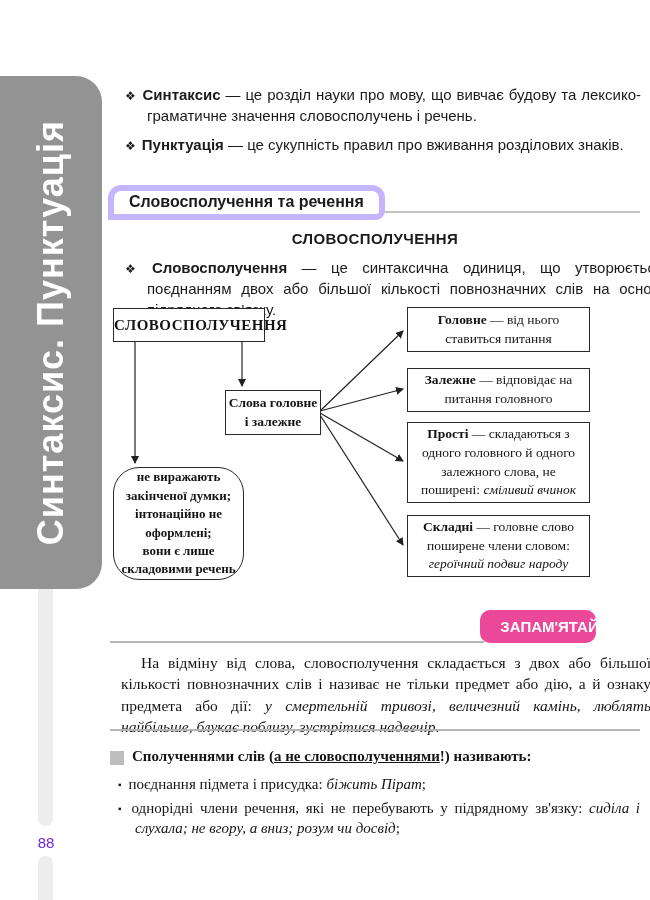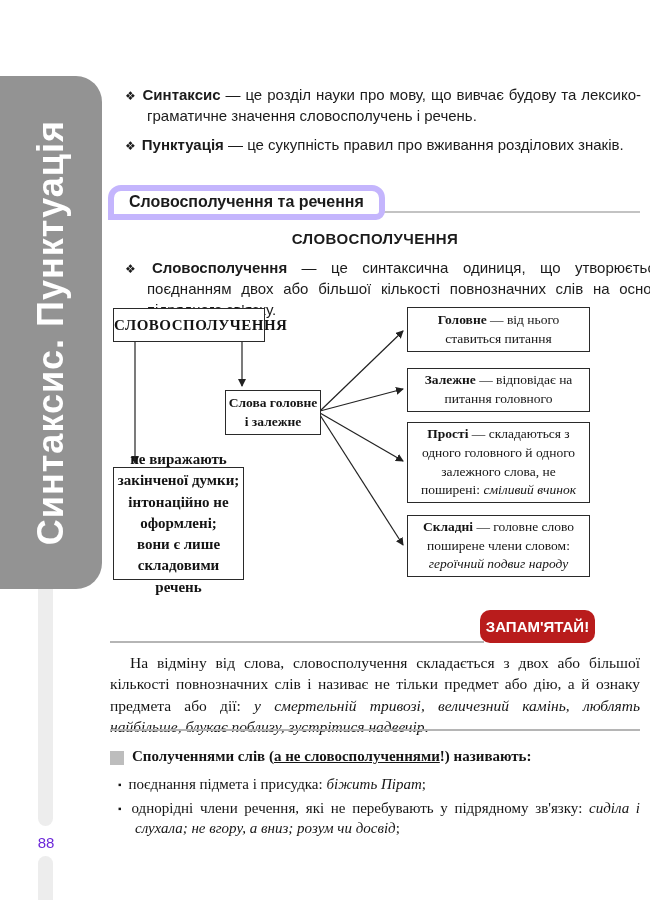--- a/index.html
+++ b/index.html
@@ -37,35 +37,35 @@
             font-weight:bold;font-size:15px;letter-spacing:.4px;}
   .definition{position:absolute;left:125px;top:257px;width:516px;font-size:15px;line-height:1.4;}
 
   
   .dbox{position:absolute;border:1.5px solid #2a2a2a;background:#fff;z-index:2;
         font-family:"Liberation Serif","DejaVu Serif",serif;color:#141414;
         display:flex;align-items:center;justify-content:center;text-align:center;}
   .dbox .inner{width:100%;}
   .box-root{left:113px;top:308px;width:150px;height:32px;font-weight:bold;font-size:15px;letter-spacing:.5px;}
   .box-pair{left:225px;top:390px;width:94px;height:43px;font-weight:bold;font-size:13.5px;white-space:pre-line;line-height:1.4;}
-  .box-note{left:113px;top:467px;width:129px;height:111px;font-weight:bold;font-size:15px;white-space:pre-line;line-height:1.42;}
+  .box-note{left:113px;top:467px;width:129px;height:111px;font-weight:bold;font-size:13px;white-space:pre-line;line-height:1.42;border-radius:26px;}
   .branch{left:407px;width:183px;font-size:13.5px;line-height:1.38;padding:0 4px;box-sizing:border-box;}
   .br0{top:307px;height:45px;}
   .br1{top:368px;height:44px;}
   .br2{top:422px;height:81px;}
   .br3{top:515px;height:62px;}
   .arrows{position:absolute;left:0;top:0;width:650px;height:900px;z-index:1;}
 
   
-  .badge{position:absolute;left:480px;top:610px;width:115px;height:33px;background:#b91c1c;
+  .badge{position:absolute;left:480px;top:610px;width:88px;height:33px;background:#ec4899;
          border-radius:10px;color:#fff;font-weight:bold;font-size:15px;
-         display:flex;align-items:center;justify-content:center;z-index:2;}
+         display:flex;align-items:center;justify-content:center;z-index:2;padding-left:28px;}
   .rule1{position:absolute;left:110px;top:641px;width:374px;height:2px;background:#b5b5b5;}
   .serifp{font-family:"Liberation Serif","DejaVu Serif",serif;color:#151515;}
-  .remember-p{position:absolute;left:110px;top:652px;width:530px;font-size:15.5px;
+  .remember-p{position:absolute;left:121px;top:652px;width:530px;font-size:15.5px;
               line-height:1.38;text-align:justify;text-indent:20px;}
   .rule2{position:absolute;left:110px;top:729px;width:530px;height:2px;background:#b5b5b5;}
 
   
   .marker{position:absolute;left:110px;top:751px;width:14px;height:14px;background:#bdbdbd;}
   .note-head{position:absolute;left:132px;top:748px;width:508px;font-size:15px;font-weight:bold;}
   .note-list{position:absolute;left:118px;top:774px;width:522px;font-size:15px;line-height:1.38;}
   .note-item{padding-left:17px;text-indent:-17px;text-align:justify;margin-bottom:3px;}
   .note-item .glyph{font-size:10px;padding-right:7px;vertical-align:1px;}
 </style>

